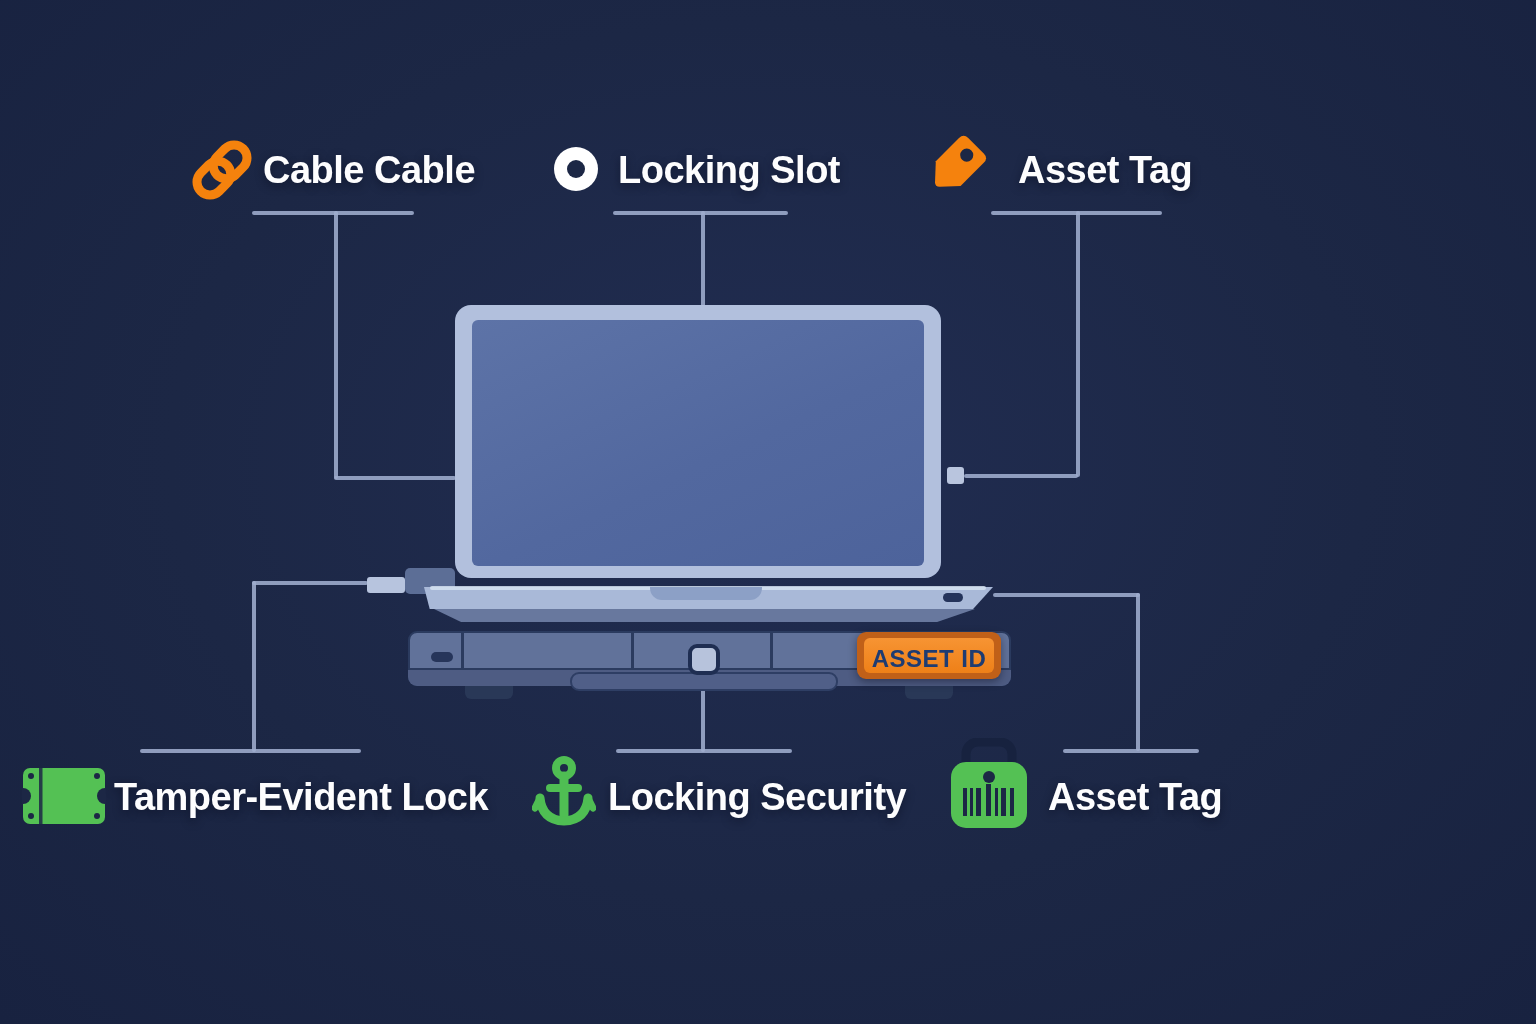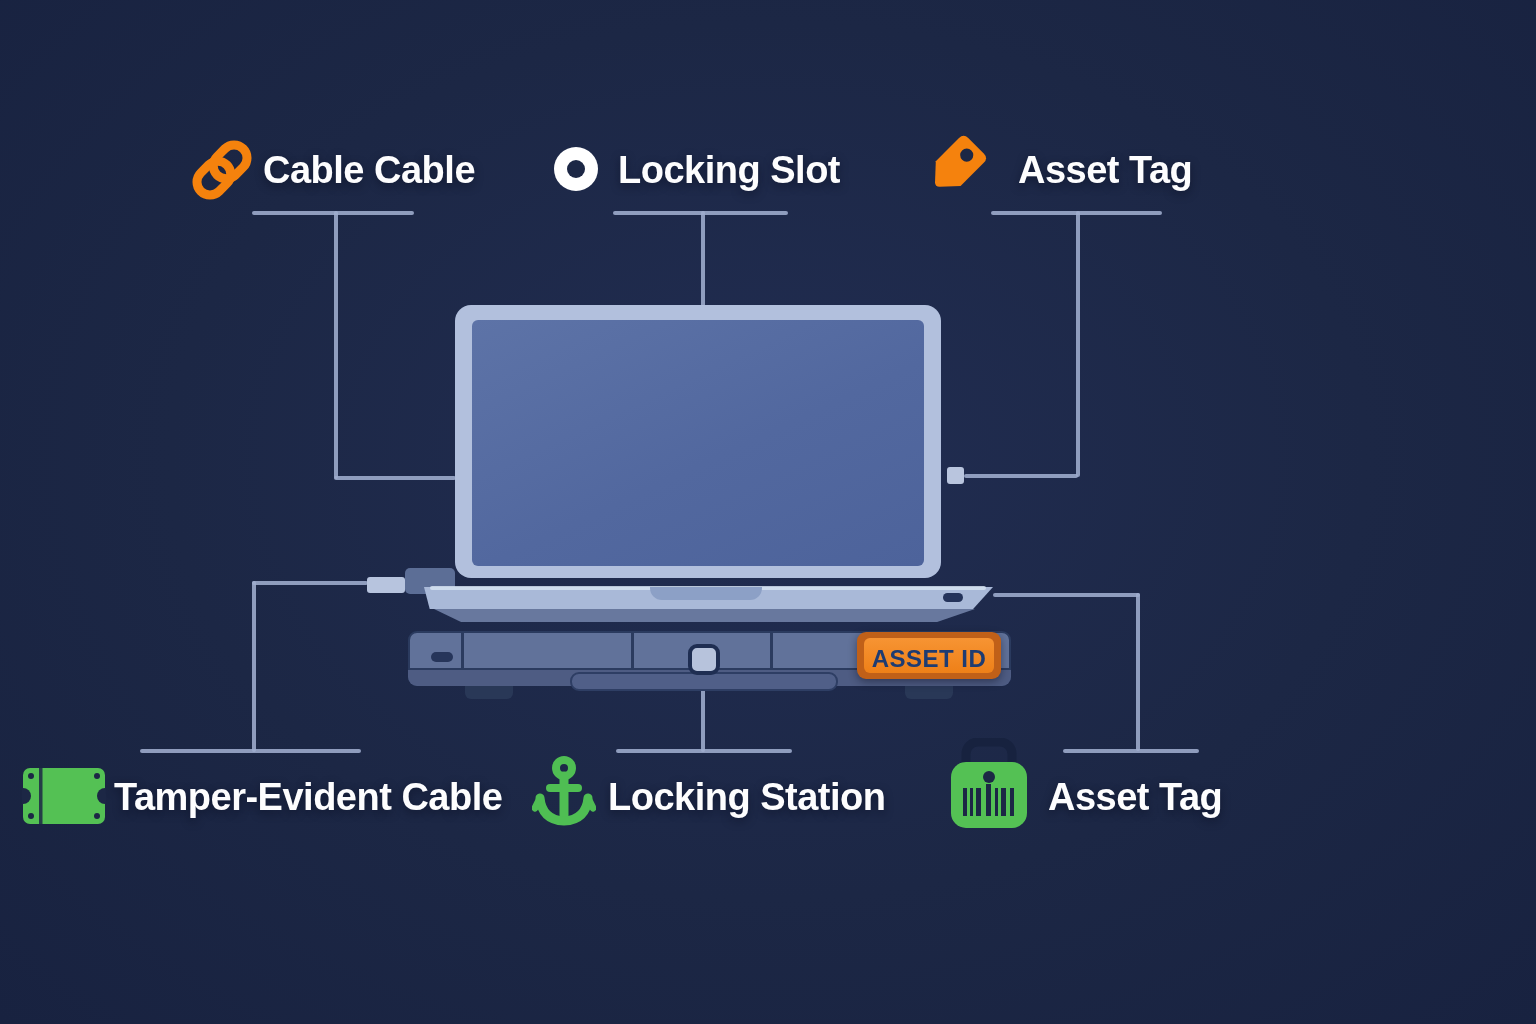--- a/index.html
+++ b/index.html
@@ -169,37 +169,37 @@
         <rect x="1" y="1" width="82" height="56" rx="7" fill="#54c154"></rect>
         <circle cx="1" cy="29" r="8" fill="#1c2745"></circle>
         <circle cx="83" cy="29" r="8" fill="#1c2745"></circle>
         <rect x="17" y="1" width="3.5" height="56" fill="#1c2745" opacity="0.85"></rect>
         <circle cx="9" cy="9" r="3" fill="#1c2745"></circle>
         <circle cx="75" cy="9" r="3" fill="#1c2745"></circle>
         <circle cx="9" cy="49" r="3" fill="#1c2745"></circle>
         <circle cx="75" cy="49" r="3" fill="#1c2745"></circle>
       </svg>
     </span>
-    <span class="callout-text" style="left:114px;top:777px">Tamper-Evident Cable</span>
+    <span class="callout-text" style="left:114px;top:777px">Tamper-Evident Lock</span>
   </div>
 
   <div style="display:contents">
     <span class="ico" style="left:532px;top:755px">
       <svg width="64" height="78" viewBox="0 0 64 78">
         <g fill="none" stroke="#4fbe53" stroke-linecap="round">
           <circle cx="32" cy="13" r="8" stroke-width="8"></circle>
           <path d="M32 21 V63" stroke-width="9"></path>
           <path d="M18 33 H46" stroke-width="8"></path>
           <path d="M8 43 Q10 65 32 66 Q54 65 56 43" stroke-width="9"></path>
           <path d="M8 43 L3 53" stroke-width="7"></path>
           <path d="M56 43 L61 53" stroke-width="7"></path>
         </g>
       </svg>
     </span>
-    <span class="callout-text" style="left:608px;top:777px">Locking Station</span>
+    <span class="callout-text" style="left:608px;top:777px">Locking Security</span>
   </div>
 
   <div style="display:contents">
     <span class="ico" style="left:950px;top:738px">
       <svg width="78" height="92" viewBox="0 0 78 92">
         <rect x="16" y="4" width="46" height="38" rx="12" fill="none" stroke="#17223f" stroke-width="9"></rect>
         <rect x="1" y="24" width="76" height="66" rx="15" fill="#54c154"></rect>
         <circle cx="39" cy="39" r="6" fill="#1c2745"></circle>
         <g fill="#1c2745">
           <rect x="13" y="50" width="4" height="28"></rect>

